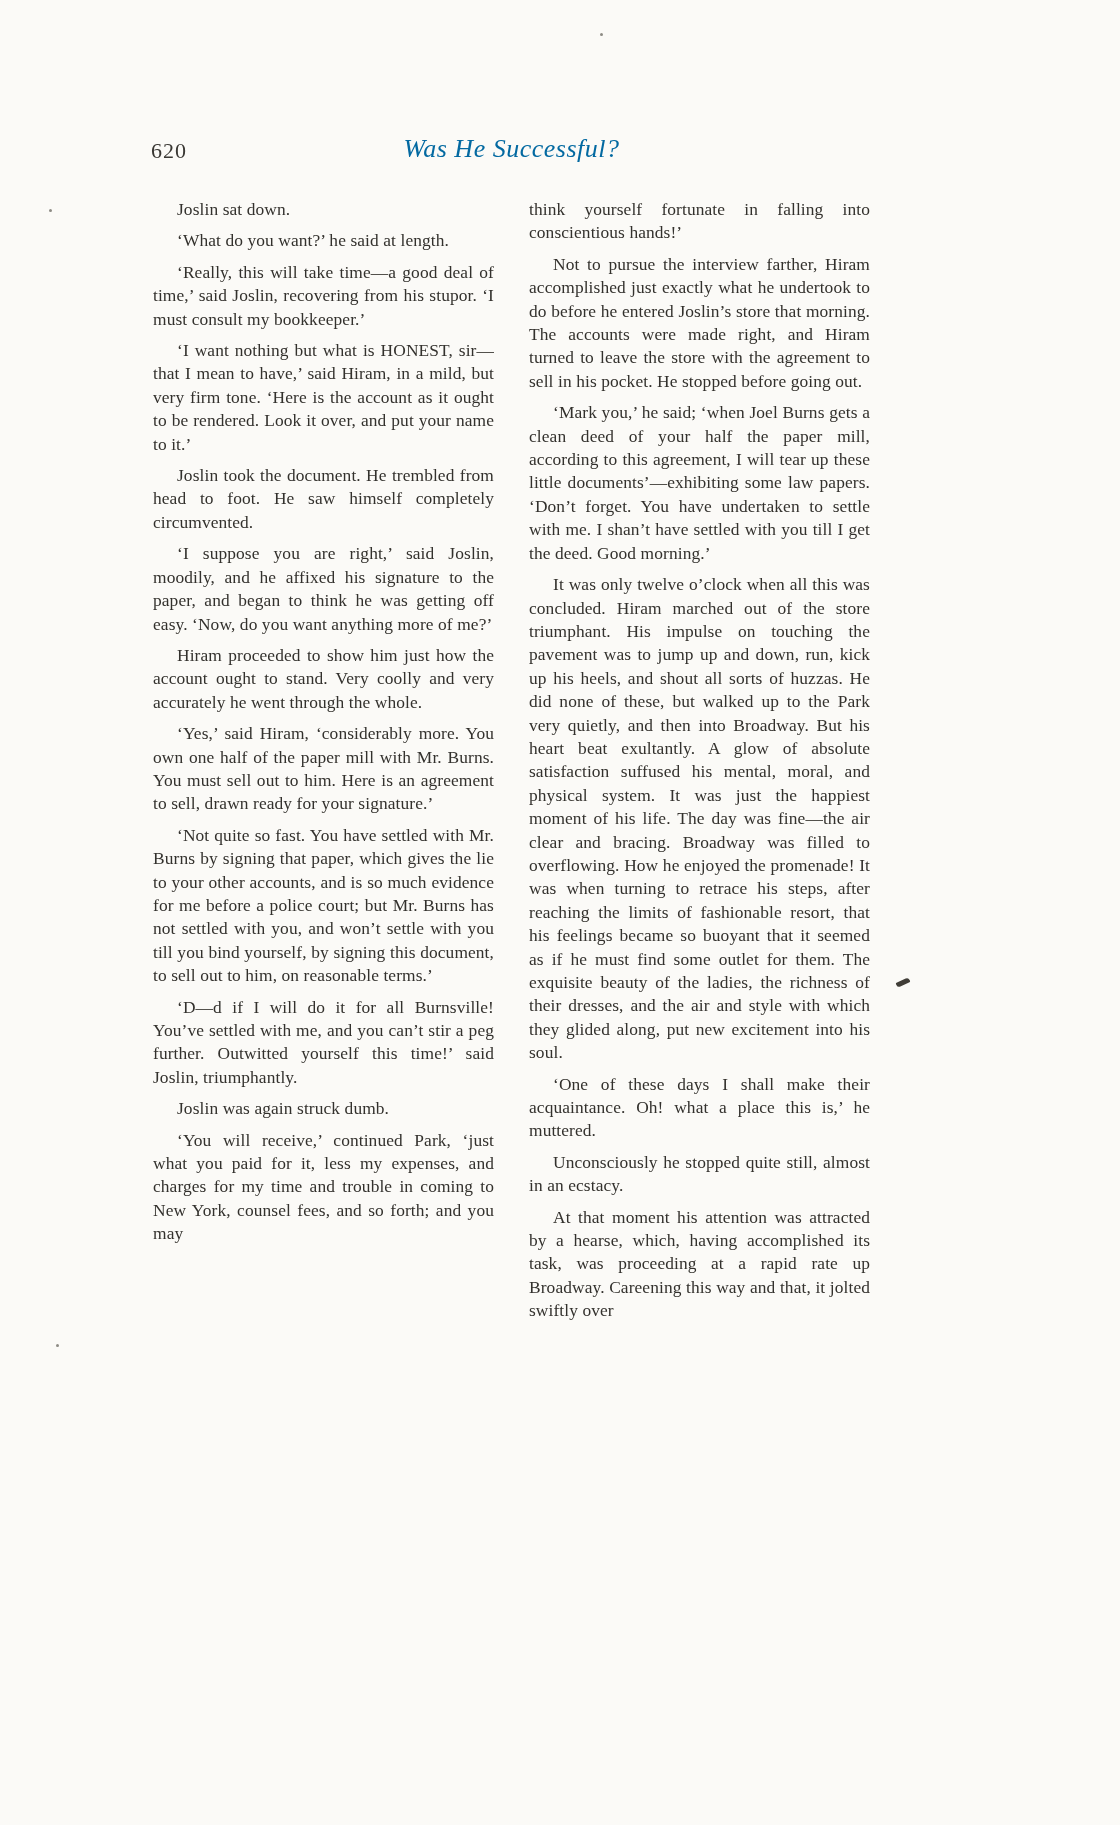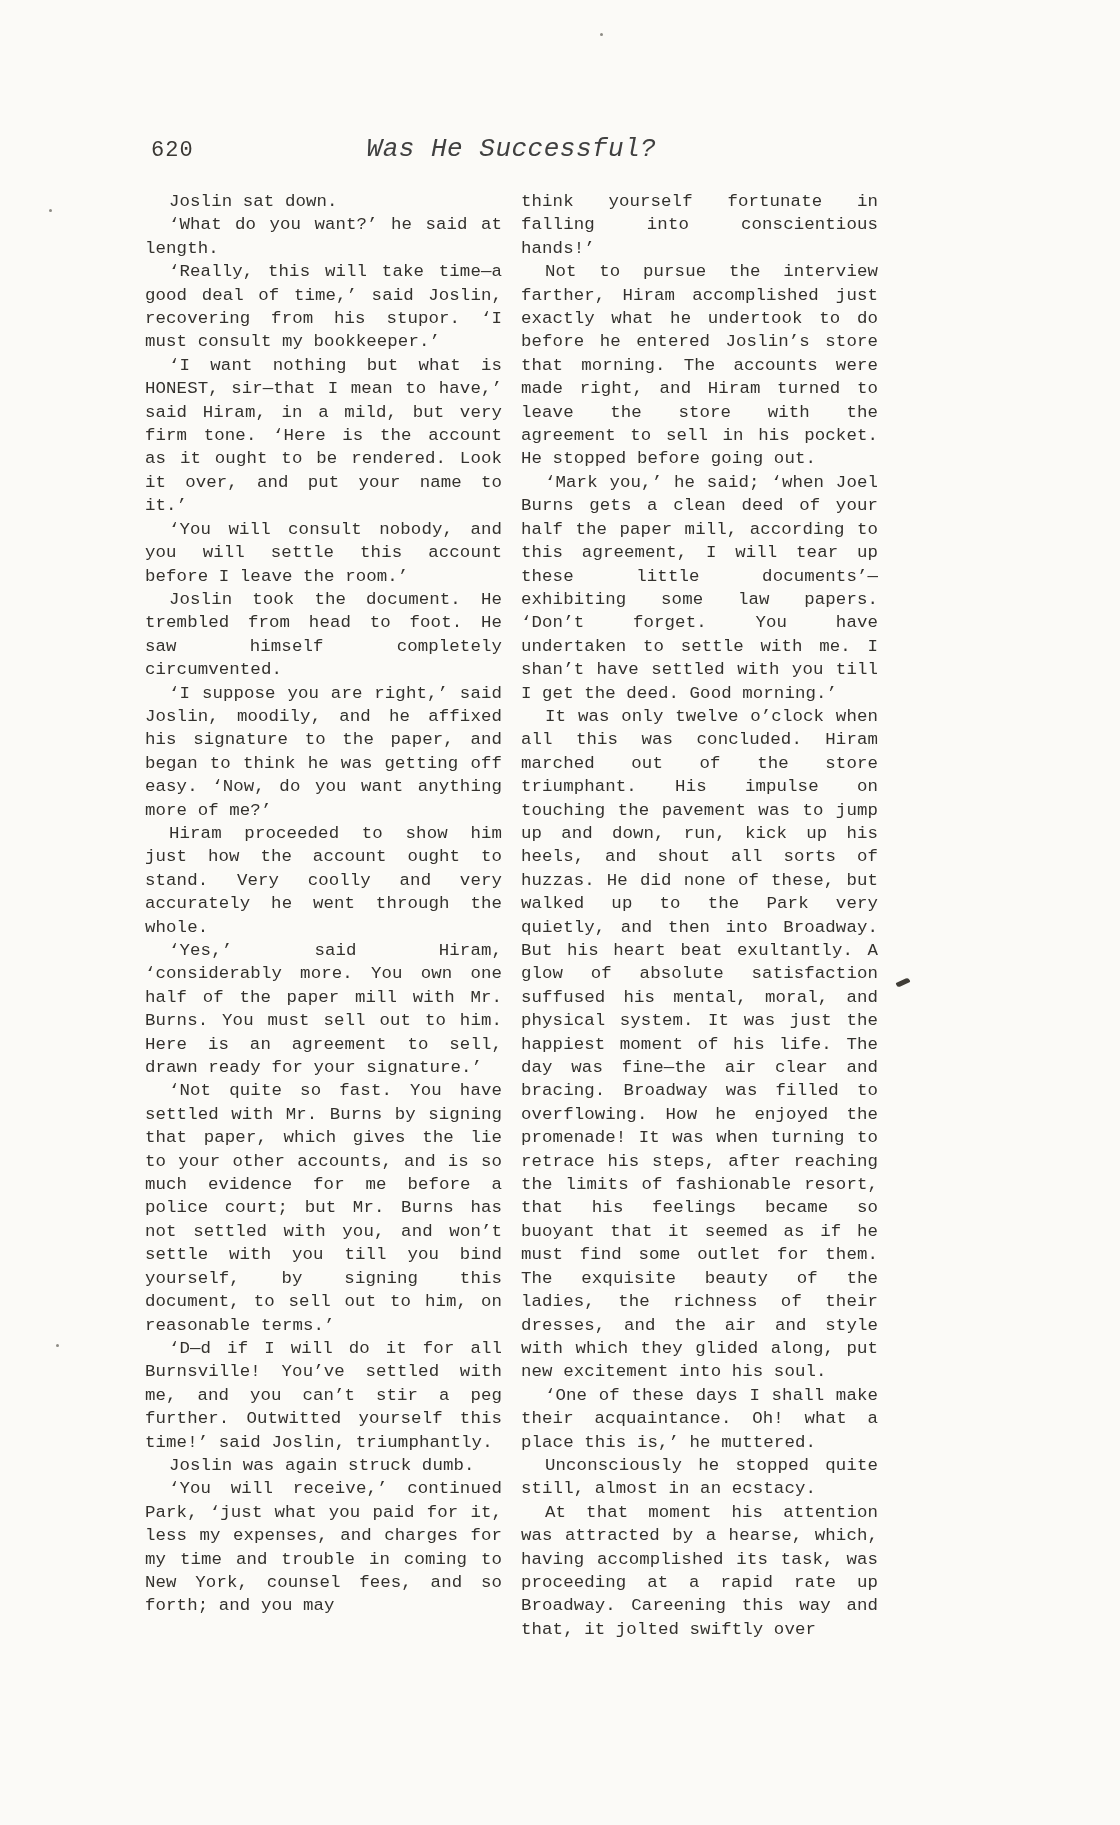--- a/index.html
+++ b/index.html
@@ -11,60 +11,59 @@
     width:1120px;height:1825px;
     background:var(--paper);
     font-family:"Liberation Serif", serif;
   }
   .page{
     position:relative;
     width:956px;height:1825px;
     background:var(--paper);
     color:var(--ink);
     overflow:hidden;
-    font-family:Liberation Mono, monospace;
   }
   .page-header{
     position:absolute;
     left:145px; top:134px;
     width:733px; height:40px;
   }
   .page-number{
     position:absolute;
     left:6px; top:4px;
     font-size:22px;
     letter-spacing:1px;
     color:#3a3834;
   }
   .running-title{
     display:block;
     text-align:center;
     font-style:italic;
     font-size:26px;
     letter-spacing:0.5px;
-    color:#404040;
+    color:#0369a1;
   }
   .text-block{
     position:absolute;
     left:145px; top:190px;
     width:733px;
     display:flex;
     gap:19px;
   }
   .column{
     width:357px;
     font-size:17.4px;
     line-height:23.4px;
     text-align:justify;
     letter-spacing:0.1px;
     color:var(--ink);
     hyphens:auto;
   }
   .para{
-    margin:0;
+    margin:8px;
     text-indent:24px;
   }
   .para.no-indent{
     text-indent:0;
   }
   .speck{
     position:absolute;
     background:#8d8b84;
     border-radius:50%;
   }
@@ -89,21 +88,20 @@
     <span class="page-number">620</span>
     <span class="running-title">Was He Successful?</span>
   </div>
 
   <div class="text-block">
     <div class="column">
         <p class="para">Joslin sat down.</p>
         <p class="para">‘What do you want?’ he said at length.</p>
         <p class="para">‘Really, this will take time—a good deal of time,’ said Joslin, recovering from his stupor. ‘I must consult my bookkeeper.’</p>
         <p class="para">‘I want nothing but what is HONEST, sir—that I mean to have,’ said Hiram, in a mild, but very firm tone. ‘Here is the account as it ought to be rendered. Look it over, and put your name to it.’</p>
-        <p class="para">‘You will consult nobody, and you will settle this account before I leave the room.’</p>
         <p class="para">Joslin took the document. He trembled from head to foot. He saw himself completely circumvented.</p>
         <p class="para">‘I suppose you are right,’ said Joslin, moodily, and he affixed his signature to the paper, and began to think he was getting off easy. ‘Now, do you want anything more of me?’</p>
         <p class="para">Hiram proceeded to show him just how the account ought to stand. Very coolly and very accurately he went through the whole.</p>
         <p class="para">‘Yes,’ said Hiram, ‘considerably more. You own one half of the paper mill with Mr. Burns. You must sell out to him. Here is an agreement to sell, drawn ready for your signature.’</p>
         <p class="para">‘Not quite so fast. You have settled with Mr. Burns by signing that paper, which gives the lie to your other accounts, and is so much evidence for me before a police court; but Mr. Burns has not settled with you, and won’t settle with you till you bind yourself, by signing this document, to sell out to him, on reasonable terms.’</p>
         <p class="para">‘D—d if I will do it for all Burnsville! You’ve settled with me, and you can’t stir a peg further. Outwitted yourself this time!’ said Joslin, triumphantly.</p>
         <p class="para">Joslin was again struck dumb.</p>
         <p class="para">‘You will receive,’ continued Park, ‘just what you paid for it, less my expenses, and charges for my time and trouble in coming to New York, counsel fees, and so forth; and you may</p>
       </div>
     <div class="column">

